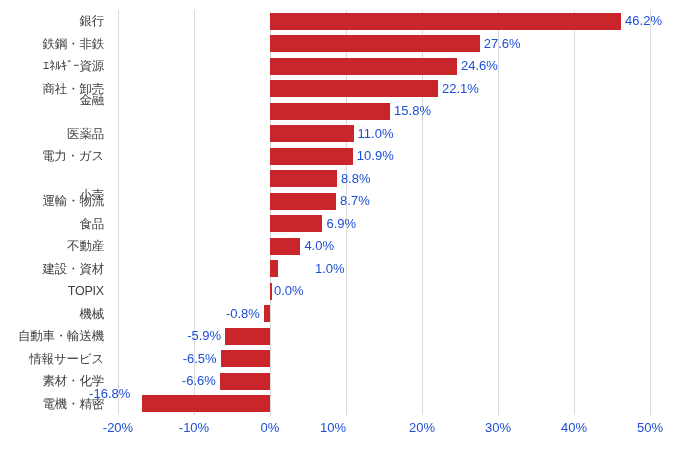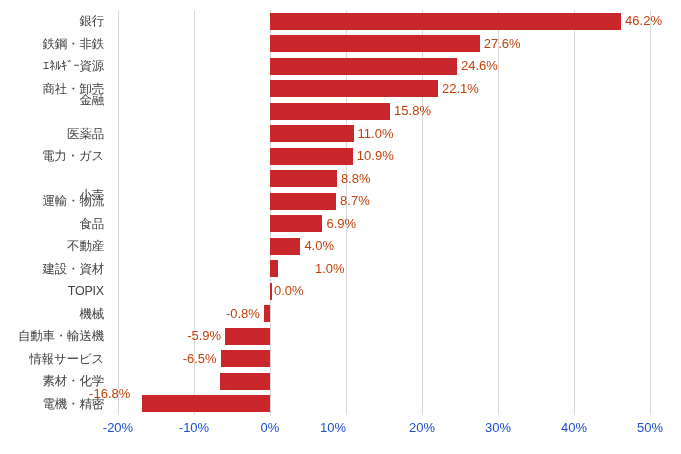--- a/index.html
+++ b/index.html
@@ -76,21 +76,21 @@
   }
   .bar.zero-bar {
     width: 1.5px;
     background: #c8262a;
   }
 
   .value-label {
     position: absolute;
     font-size: 13px;
     line-height: 14px;
-    color: #c2410c;
+    color: #1d4ed8;
     white-space: nowrap;
   }
   .value-label.pos {
     text-align: left;
   }
   .value-label.neg {
     text-align: right;
   }
 
   
@@ -177,20 +177,21 @@
         <div class="value-label pos" style="top: 251.75px; left: 150px; margin-left: 47px;">1.0%</div>
         <div class="bar zero-bar" style="top: 272.75px; left: 152px;"></div>
         <div class="value-label pos" style="top: 274.25px; left: 156px;">0.0%</div>
         <div class="bar" style="top: 295.25px; left: 145.92px; width: 6.08px;"></div>
         <div class="value-label neg" style="top: 296.75px; left: 0px; width: 141.92px;">-0.8%</div>
         <div class="bar" style="top: 317.75px; left: 107.16px; width: 44.84px;"></div>
         <div class="value-label neg" style="top: 319.25px; left: 0px; width: 103.16px;">-5.9%</div>
         <div class="bar" style="top: 340.25px; left: 102.6px; width: 49.4px;"></div>
         <div class="value-label neg" style="top: 341.75px; left: 0px; width: 98.6px;">-6.5%</div>
         <div class="bar" style="top: 362.75px; left: 101.84px; width: 50.16px;"></div>
+        <div class="value-label neg" style="top: 364.25px; left: 0px; width: 97.84px;">-6.6%</div>
         <div class="bar" style="top: 385.25px; left: 24.32px; width: 127.68px;"></div>
         <div class="value-label neg" style="top: 376.5px; left: -42px; width: 54.32px;">-16.8%</div>
       </div>
   </div>
 
   <div id="x-axis">
       <div class="x-tick" style="left: 0px;">-20%</div>
       <div class="x-tick" style="left: 76px;">-10%</div>
       <div class="x-tick" style="left: 152px;">0%</div>
       <div class="x-tick" style="left: 215px;">10%</div>

